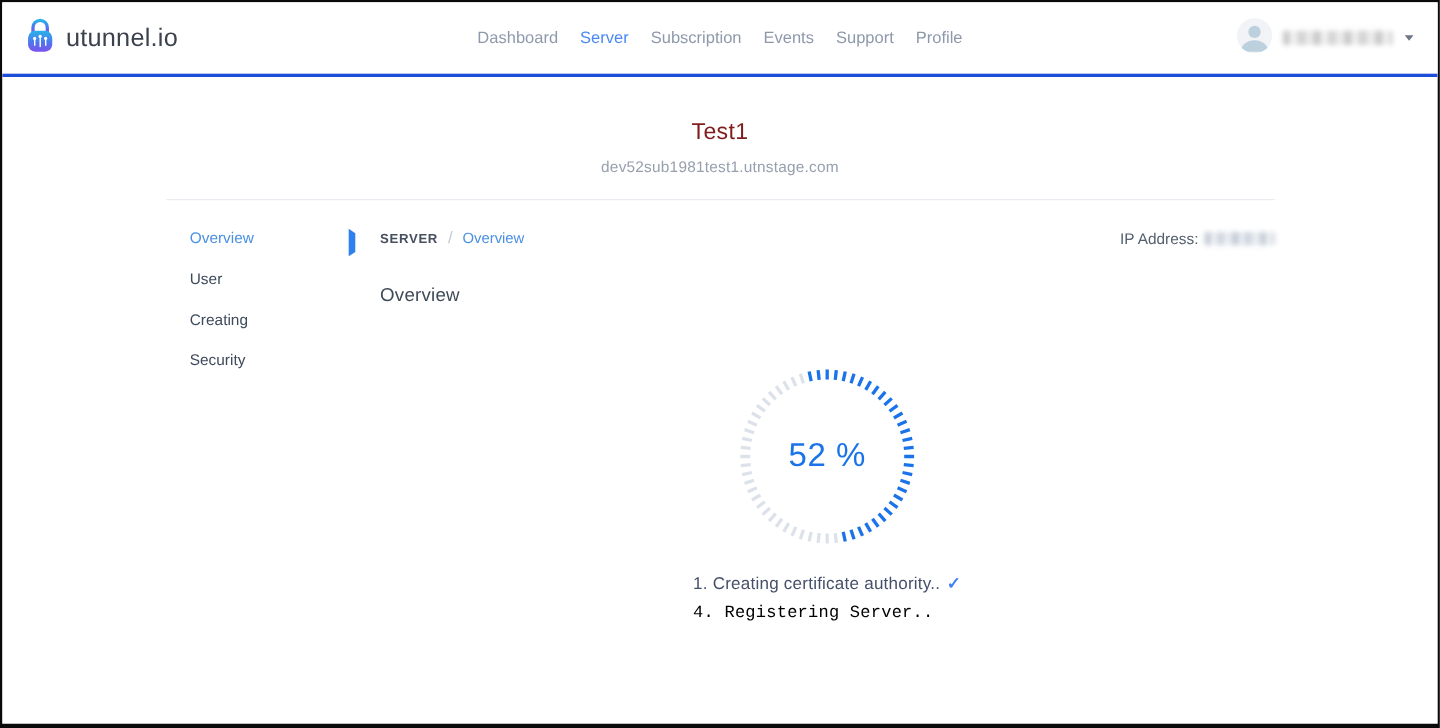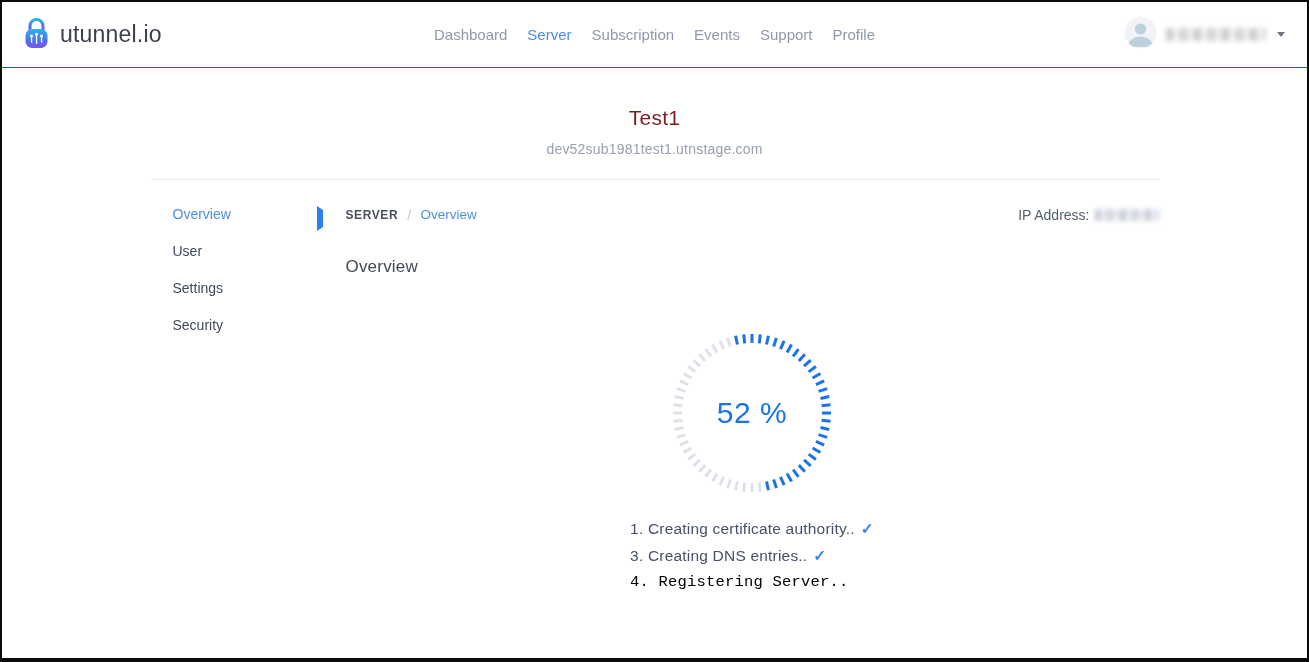--- a/index.html
+++ b/index.html
@@ -4,21 +4,21 @@
 <style>
   html,body { margin:0; padding:0; background:#888; }
   .frame {
     width:1309px; height:662px; box-sizing:border-box;
     border:2px solid #0a0a0a; border-bottom-width:4px;
     background:#ffffff; overflow:hidden; position:relative;
     font-family:"Liberation Sans", sans-serif;
   }
   
   .header {
-    height:65px; border-bottom:1px solid #1d4ed8;
+    height:65px; border-bottom:3px solid #1d4ed8;
     display:flex; align-items:center; padding:0 18px; position:relative;
     background:#fff;
   }
   .logo { display:flex; align-items:center; gap:7px; cursor:pointer; }
   .logo-text { font-size:23px; color:#3b414d; font-weight:500; letter-spacing:.2px; }
   .nav { position:absolute; left:50%; transform:translateX(-50%); display:flex; gap:20px; align-items:center; }
   .nav-item { font-size:15px; color:#8e99ab; cursor:pointer; white-space:nowrap; }
   .nav-item.active { color:#4a89f3; }
   .account { margin-left:auto; display:flex; align-items:center; gap:9px; cursor:pointer; padding-right:4px; }
   .caret-down { width:0; height:0; border-left:4px solid transparent; border-right:4px solid transparent; border-top:5px solid #6d7682; margin-left:2px; }
@@ -123,21 +123,21 @@
 
   <div class="content">
     <div class="server-name">Test1</div>
     <div class="server-domain">dev52sub1981test1.utnstage.com</div>
     <div class="divider"></div>
 
     <div class="body-row">
       <div class="sidebar" id="sidebar">
           <div class="sidebar-item active">Overview</div>
           <div class="sidebar-item">User</div>
-          <div class="sidebar-item">Settings</div>
+          <div class="sidebar-item">Creating</div>
           <div class="sidebar-item">Security</div>
         </div>
 
       <div class="caret-col">
         <span class="caret-right"></span>
       </div>
 
       <div class="main">
         <div class="breadcrumb-row">
           <div class="breadcrumb">
@@ -213,18 +213,18 @@
               <line x1="35.16" y1="29.98" x2="29.14" y2="23.29" stroke="#dde2ea" stroke-width="3"></line>
               <line x1="40.86" y1="25.37" x2="35.56" y2="18.09" stroke="#dde2ea" stroke-width="3"></line>
               <line x1="47.00" y1="21.38" x2="42.50" y2="13.58" stroke="#dde2ea" stroke-width="3"></line>
               <line x1="53.53" y1="18.05" x2="49.87" y2="9.83" stroke="#dde2ea" stroke-width="3"></line>
               <line x1="60.37" y1="15.43" x2="57.59" y2="6.87" stroke="#dde2ea" stroke-width="3"></line>
             </svg>
           <div class="percent-label">52 %</div>
         </div>
 
         <div class="steps">
-          <div class="steps-inner" id="steps"><div class="step"><span>1. Creating certificate authority..</span><span class="check">✓</span></div><div class="step"><span>3. Creating DNS entries..</span><span class="check">✓</span></div><div class="step pending"><span>4. Registering Server..</span></div></div>
+          <div class="steps-inner" id="steps"><div class="step"><span>1. Creating certificate authority..</span><span class="check">✓</span></div><div class="step pending"><span>4. Registering Server..</span></div></div>
         </div>
       </div>
     </div>
   </div>
 </div>
 
 </body></html>

